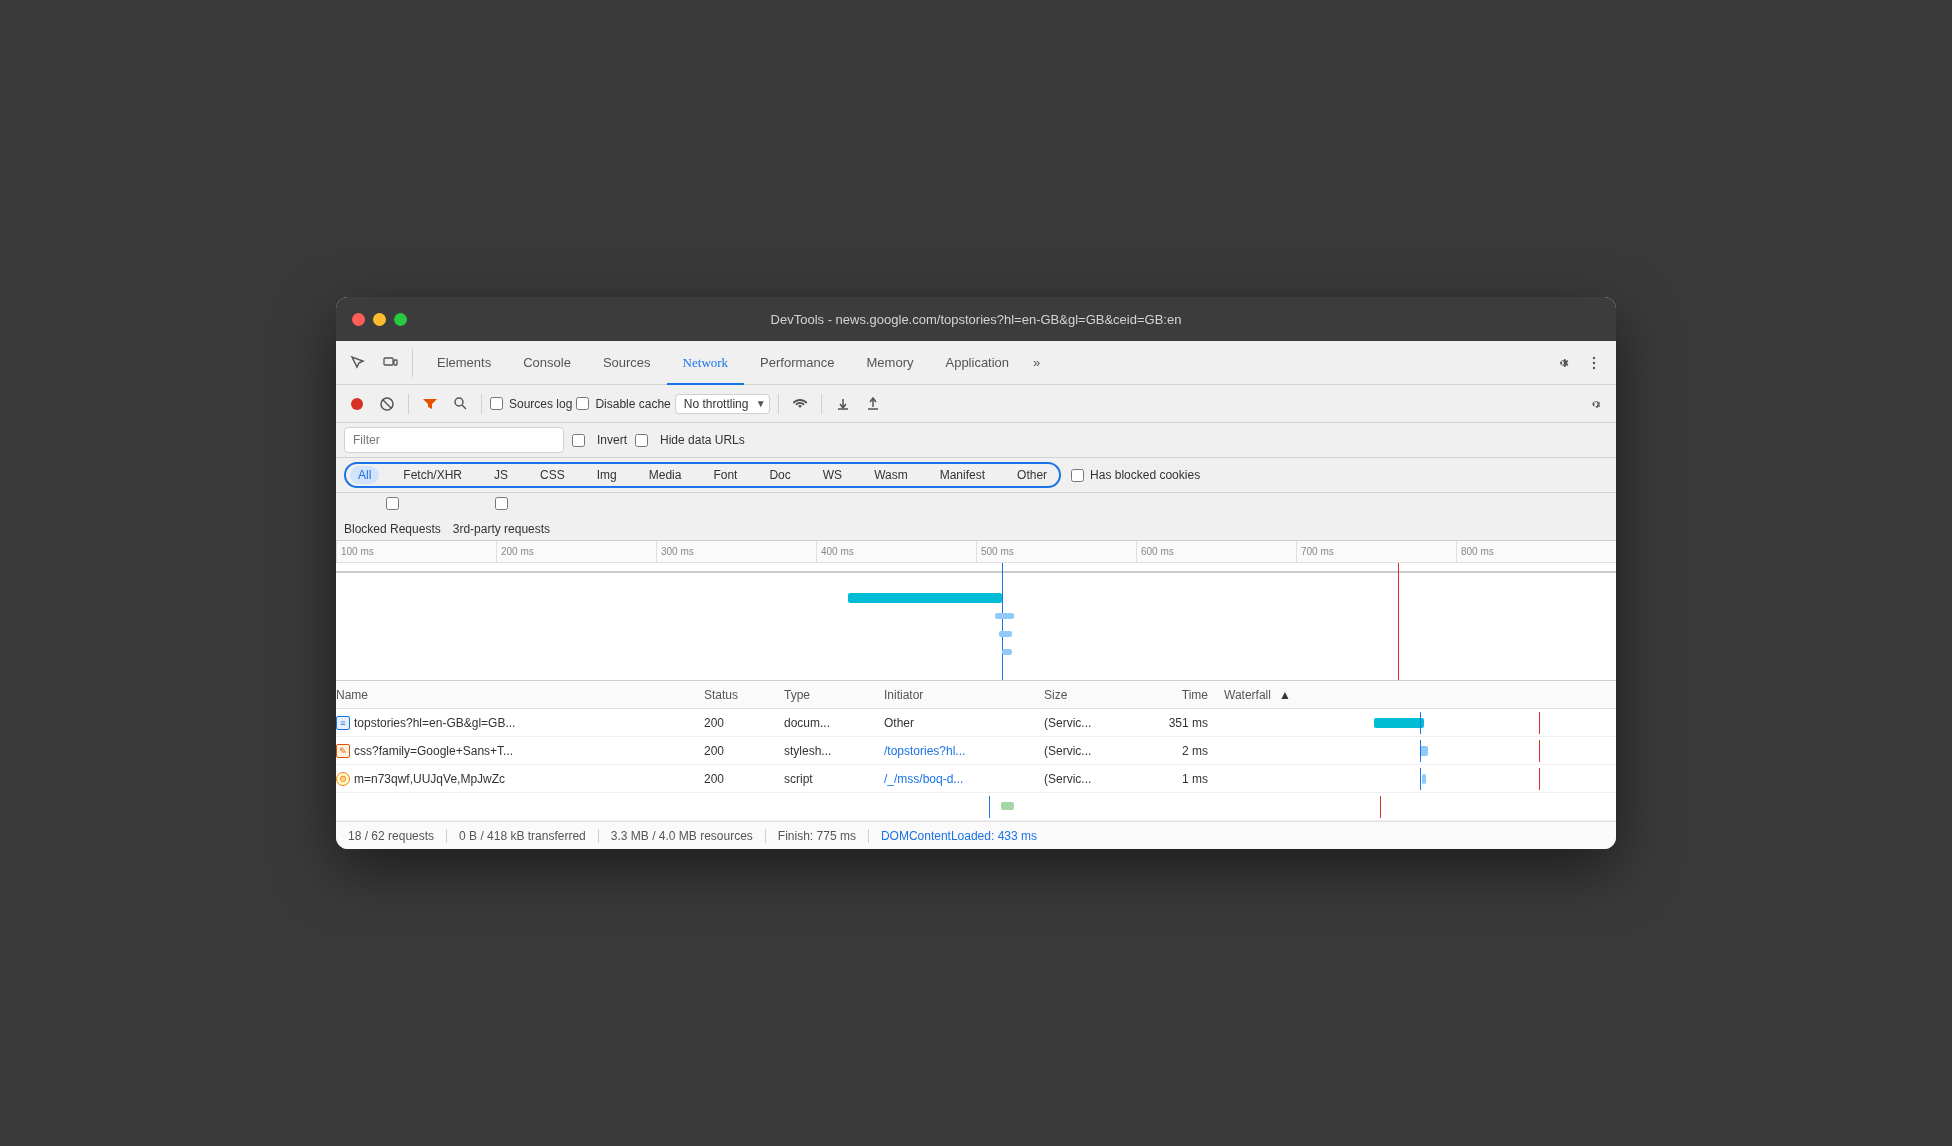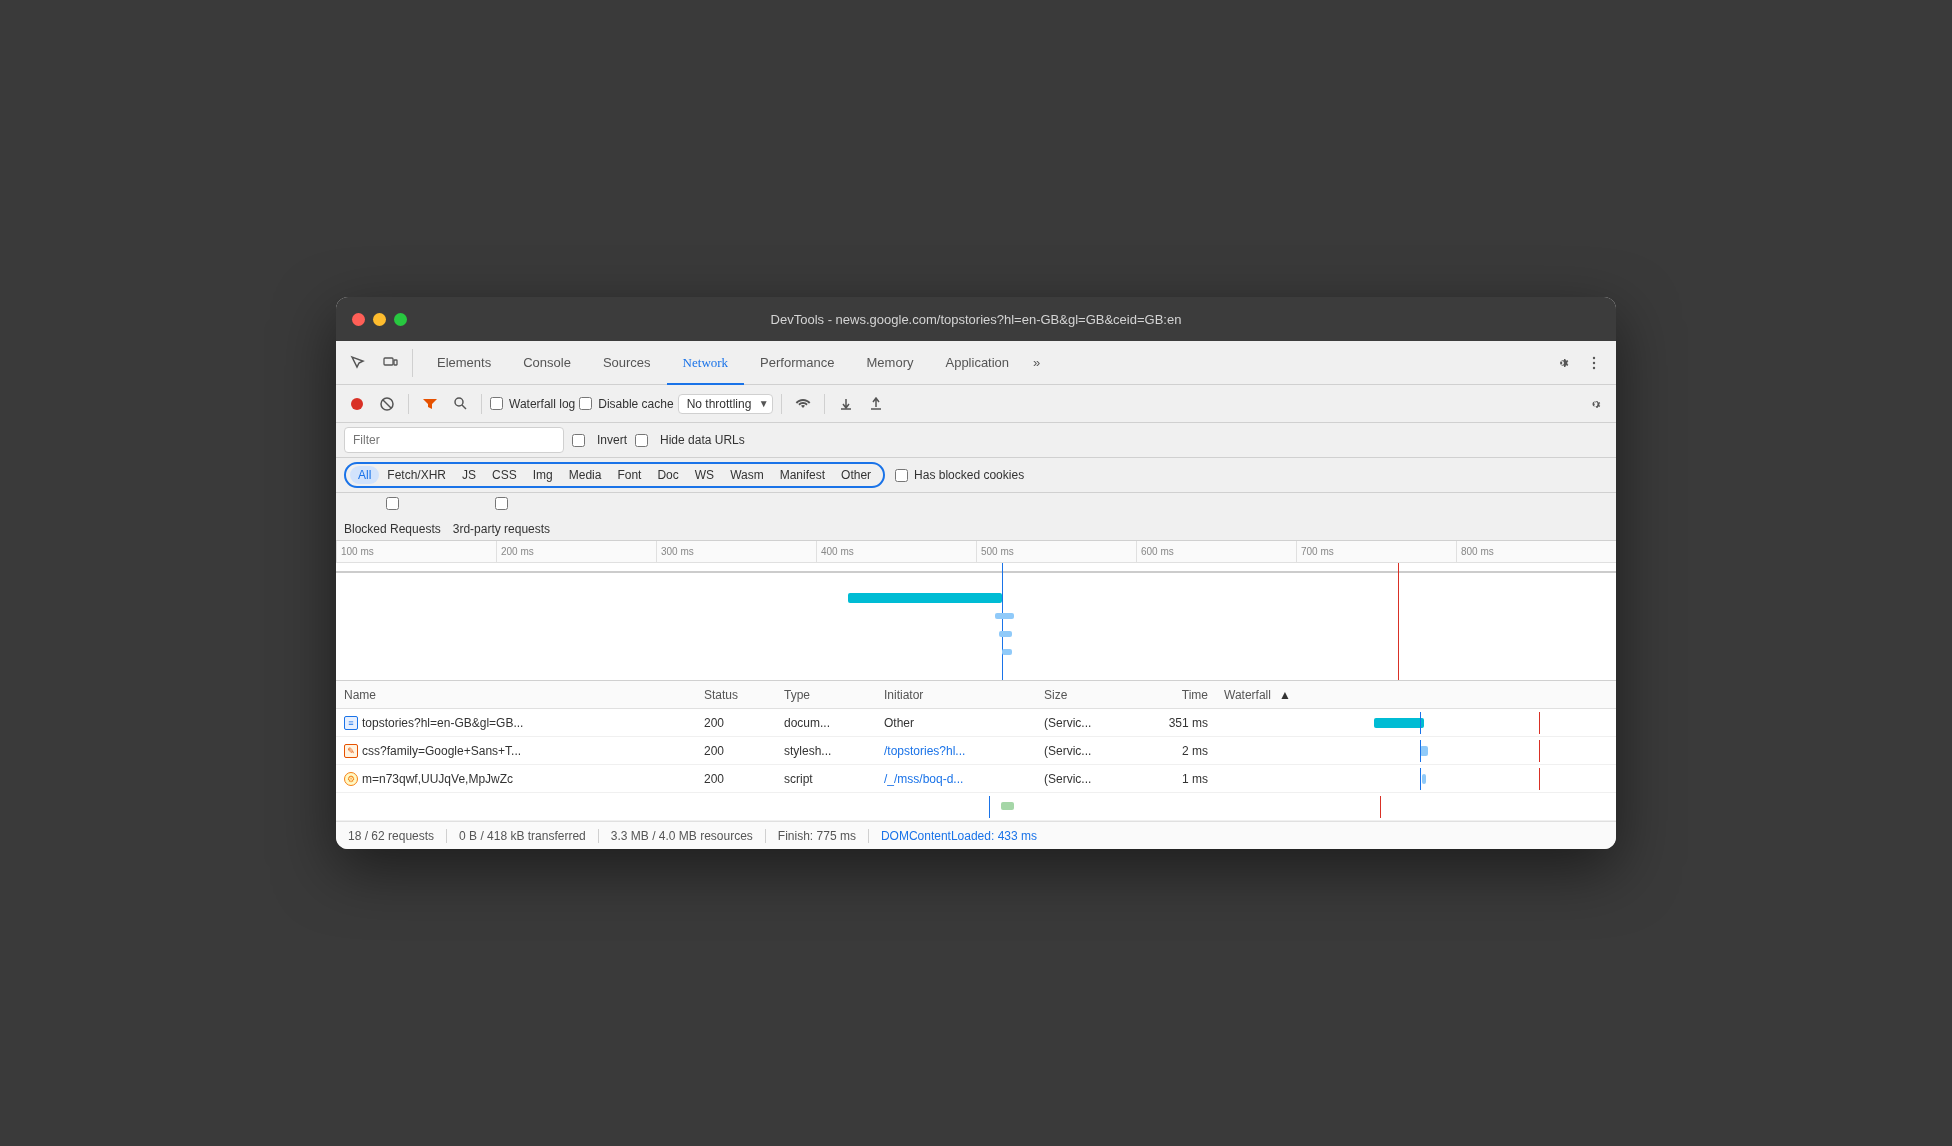--- a/index.html
+++ b/index.html
@@ -219,21 +219,21 @@
       align-items: center;
       padding: 4px 8px;
       gap: 2px;
     }
     .type-filter-group {
       display: flex;
       align-items: center;
       border: 2px solid #1a73e8;
       border-radius: 20px;
       padding: 2px 4px;
-      gap: 0;
+      gap: 16px;
     }
     .type-btn {
       padding: 2px 8px;
       border-radius: 12px;
       font-size: 12px;
       color: #333;
       cursor: pointer;
       border: none;
       background: none;
       white-space: nowrap;
@@ -327,21 +327,21 @@
       background: #fafafa;
       border-bottom: 1px solid #e0e0e0;
       height: 28px;
       align-items: center;
       font-size: 12px;
       color: #555;
       font-weight: 500;
       position: sticky;
       top: 0;
     }
-    .col-name { width: 360px; padding: 0 8px; flex-shrink: 0; }
+    .col-name { width: 360px; padding: 0 0; flex-shrink: 0; }
     .col-status { width: 80px; padding: 0 8px; flex-shrink: 0; }
     .col-type { width: 100px; padding: 0 8px; flex-shrink: 0; }
     .col-initiator { width: 160px; padding: 0 8px; flex-shrink: 0; }
     .col-size { width: 100px; padding: 0 8px; flex-shrink: 0; }
     .col-time { width: 80px; padding: 0 8px; flex-shrink: 0; text-align: right; }
     .col-waterfall { flex: 1; padding: 0 8px; display: flex; align-items: center; gap: 4px; }
     .sort-arrow { margin-left: 4px; color: #333; }
     .table-row {
       display: flex;
       border-bottom: 1px solid #f0f0f0;
@@ -520,21 +520,21 @@
     </button>
     <button class="toolbar-btn">
       <svg width="15" height="15" viewBox="0 0 15 15" fill="none" stroke="#555" stroke-width="1.5">
         <circle cx="6" cy="6" r="4"></circle>
         <line x1="9" y1="9" x2="13" y2="13"></line>
       </svg>
     </button>
     <div class="toolbar-sep"></div>
     <label class="toolbar-checkbox-group">
       <input type="checkbox" style="">
-      <span>Waterfall log</span>
+      <span>Sources log</span>
     </label>
     <label class="toolbar-checkbox-group">
       <input type="checkbox" style="">
       <span>Disable cache</span>
     </label>
     <div class="throttle-wrapper">
       <select class="throttle-select">
         <option>No throttling</option>
       </select>
       <span class="throttle-arrow">▼</span>

